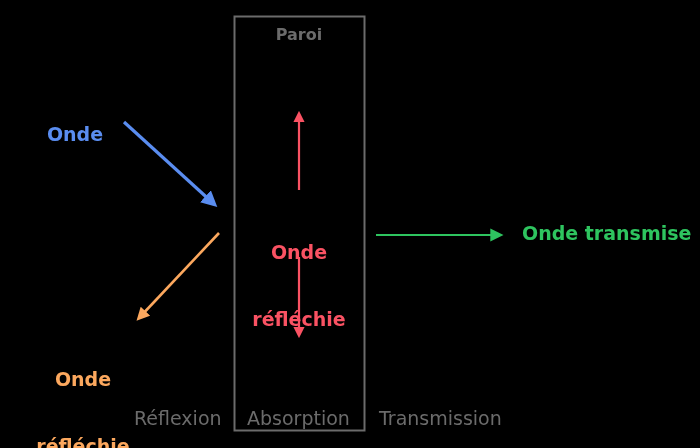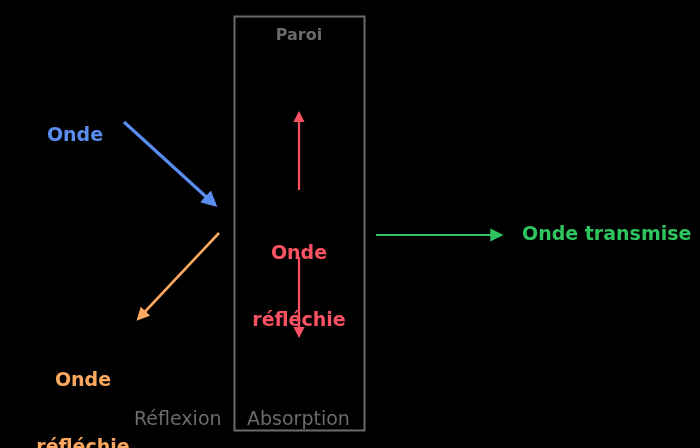--- a/index.html
+++ b/index.html
@@ -121,14 +121,15 @@
   </div>
 
   <div class="lbl" id="label-transmitted">Onde transmise</div>
 
   <div class="lbl" id="label-paroi">Paroi</div>
 
   <div class="lbl zone-lbl" id="label-zone-reflexion">Réflexion</div>
 
   <div class="lbl zone-lbl" id="label-zone-absorption">Absorption</div>
 
+  <div class="lbl zone-lbl" id="label-zone-transmission">Transmission</div>
 
 </div>
 
 </body></html>

